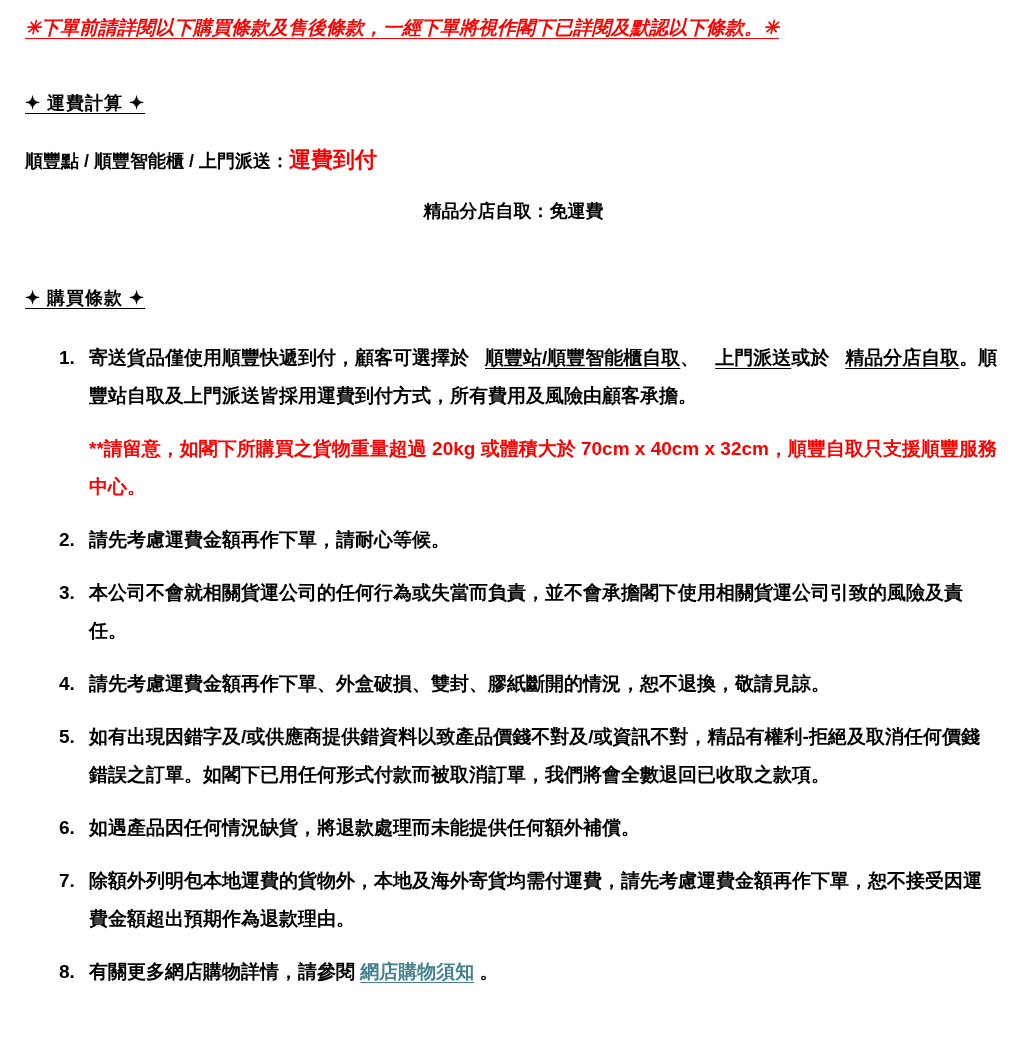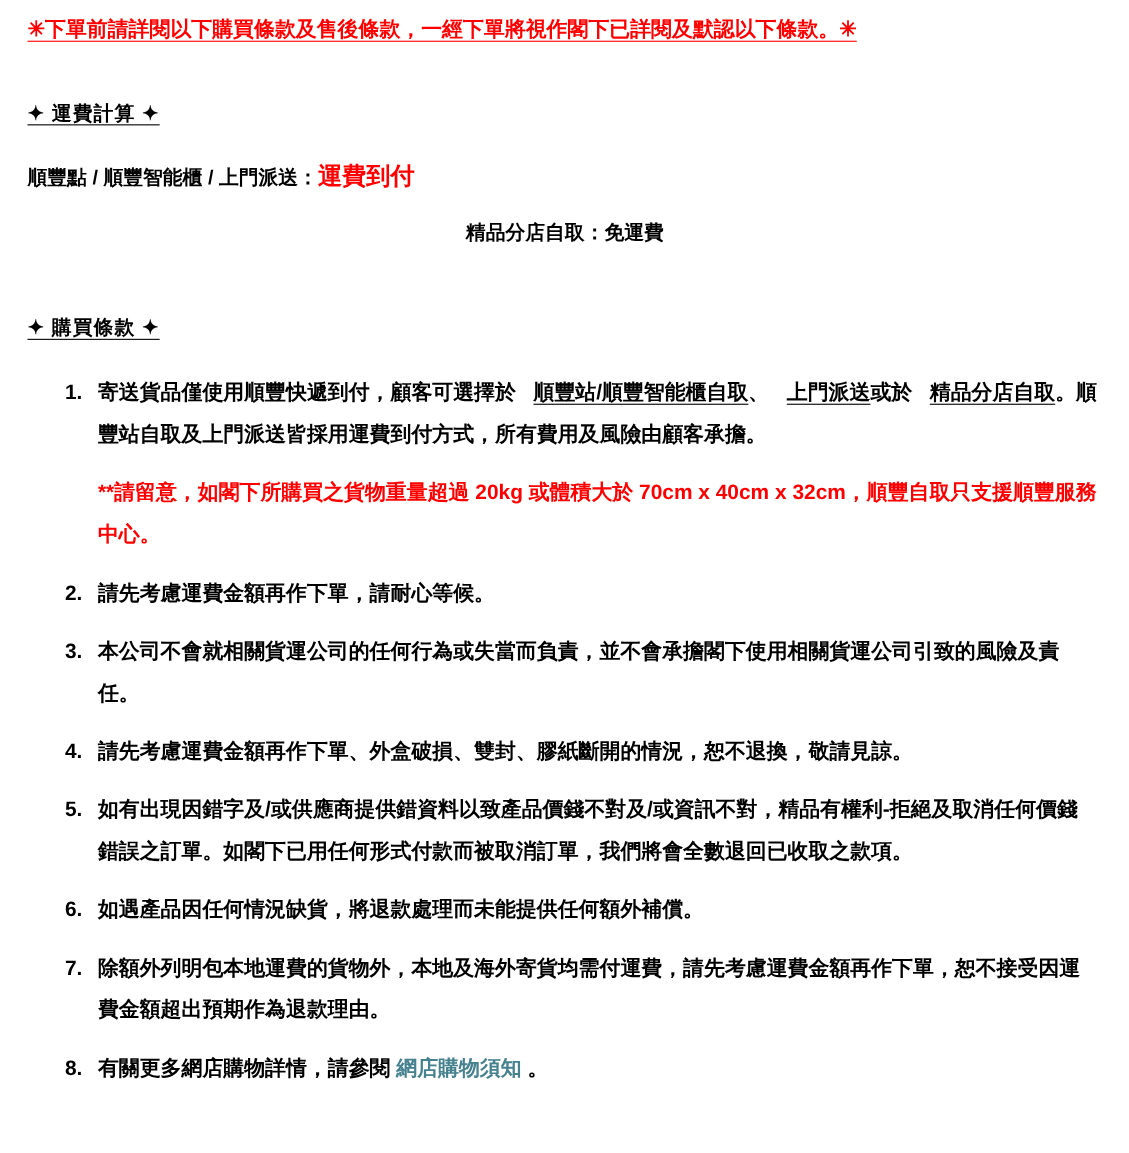--- a/index.html
+++ b/index.html
@@ -18,20 +18,21 @@
   .page {
     padding: 14px 24px 20px 25px;
     box-sizing: border-box;
   }
   .notice {
     color: #ff0000;
     font-size: 19px;
     line-height: 27px;
     text-decoration: underline;
     text-underline-offset: 4px;
+    font-style: italic;
   }
   .sec-title {
     font-size: 18px;
     line-height: 25px;
     margin-top: 50px;
     text-decoration: underline;
     text-underline-offset: 4px;
     letter-spacing: 1px;
   }
   .sec-title.second {
@@ -77,20 +78,21 @@
   }
   .note {
     color: #ff0000;
     font-size: 19px;
     line-height: 38px;
     margin: 0 0 15px 64px;
     padding-right: 4px;
   }
   a.guide-link {
     color: #45818e;
+    text-decoration: underline;
     text-underline-offset: 4px;
     cursor: pointer;
   }
 </style>
 </head>
 <body>
 
 <div class="page">
 
   <div class="notice">✳下單前請詳閱以下購買條款及售後條款，一經下單將視作閣下已詳閱及默認以下條款。✳</div>

